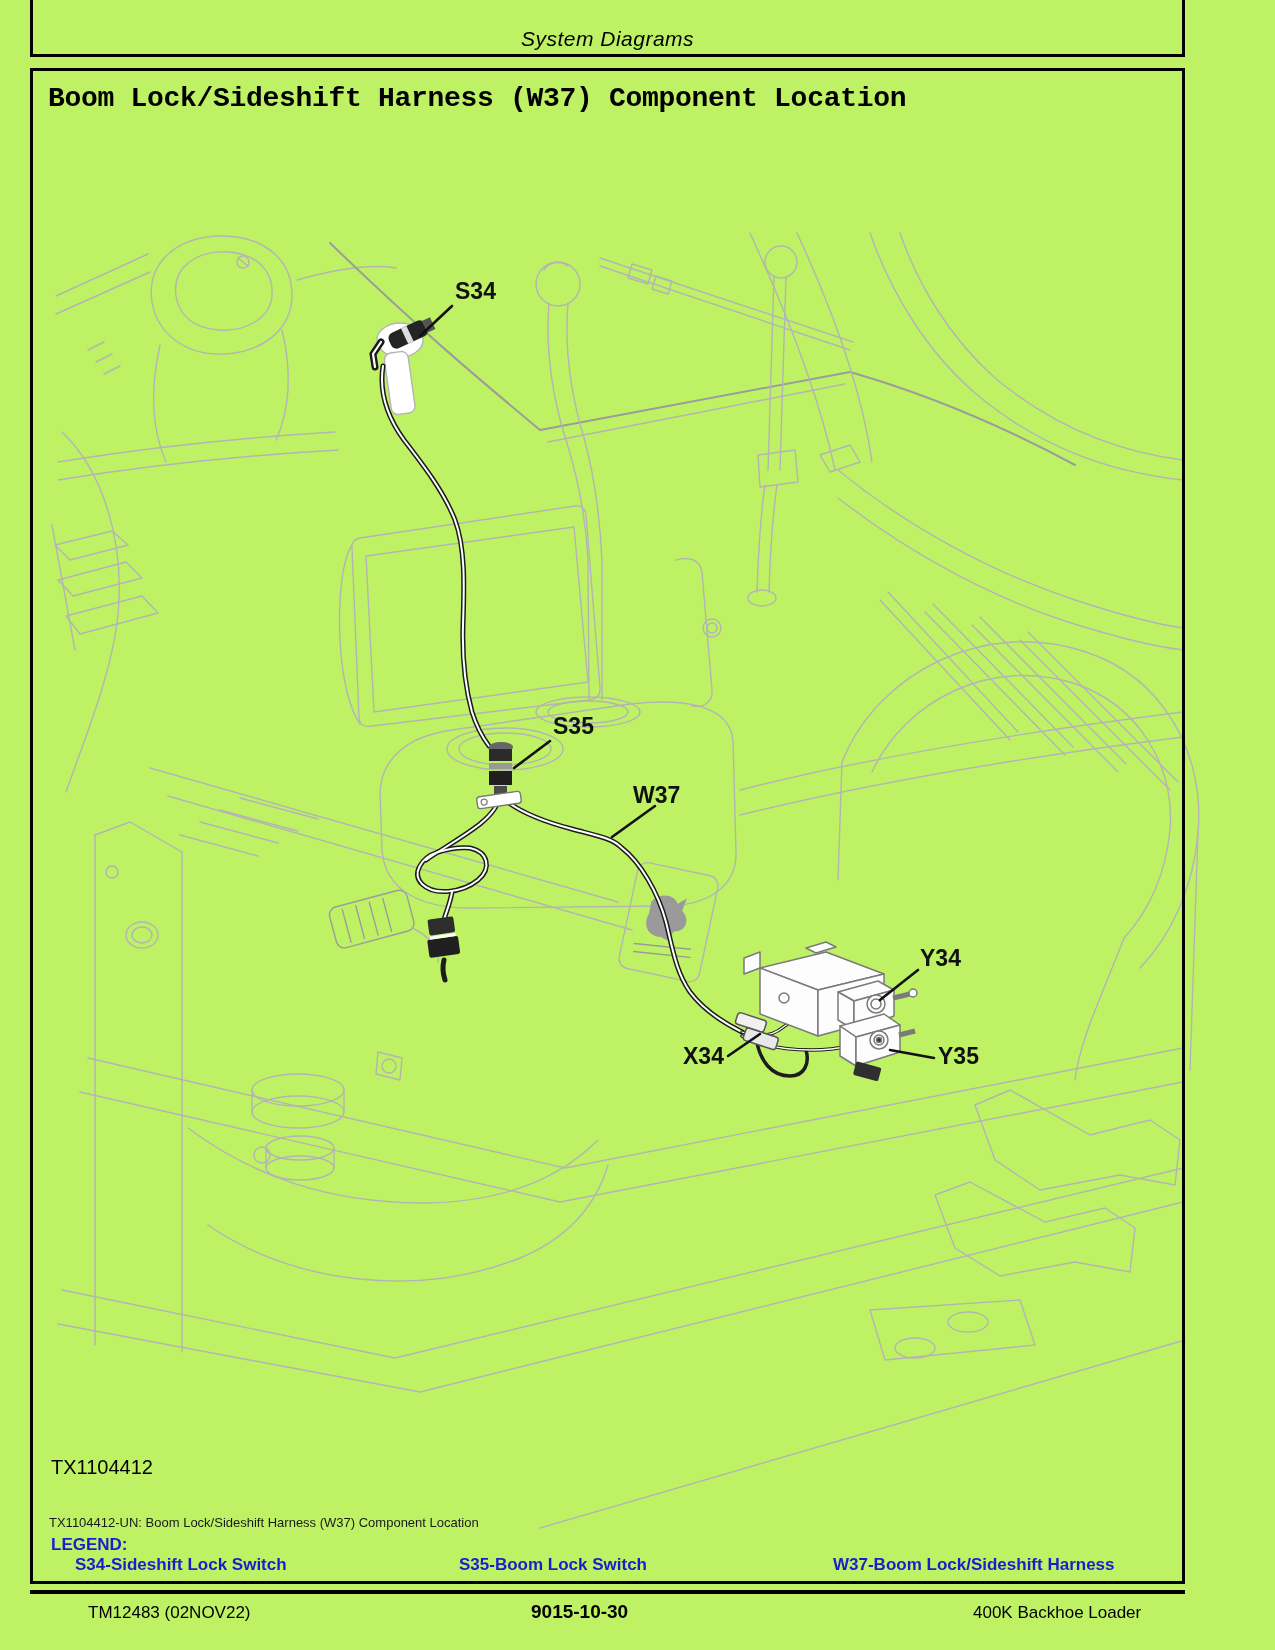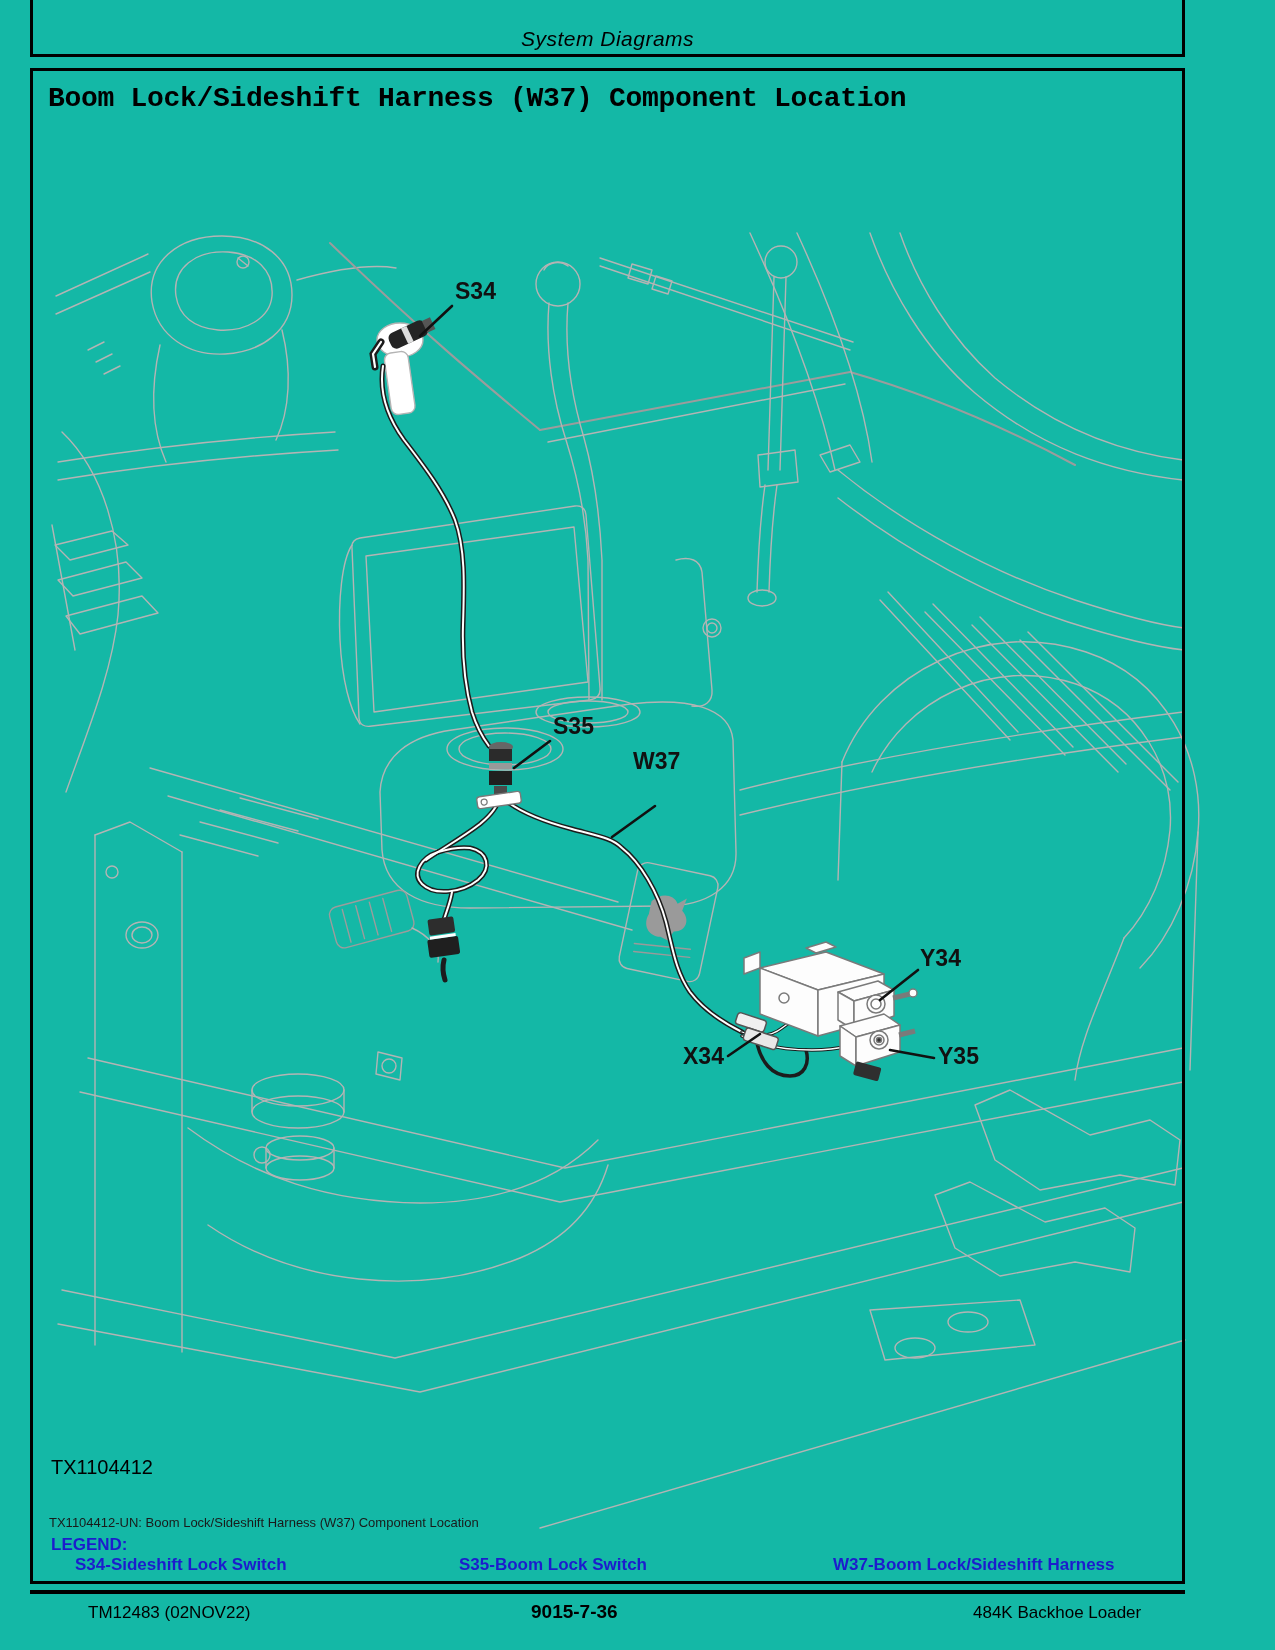--- a/index.html
+++ b/index.html
@@ -1,16 +1,16 @@
 <!DOCTYPE html>
 <html><head>
 <meta charset="utf-8">
 <style>
   html,body{margin:0;padding:0;background:#ffffff;}
-  .page{position:relative;width:1275px;height:1650px;background:#14b8a6;overflow:hidden;
+  .page{position:relative;width:1275px;height:1650px;background:#bef264;overflow:hidden;
         font-family:"Liberation Sans", sans-serif;color:#000;}
   
   .header-box{position:absolute;left:30px;top:0;width:1149px;height:54px;
               border-left:3px solid #000;border-right:3px solid #000;border-bottom:3px solid #000;
               display:flex;align-items:flex-end;justify-content:center;}
   .header-title{font-style:italic;font-size:21px;padding-bottom:3px;letter-spacing:.5px;}
   
   .figure-frame{position:absolute;left:30px;top:68px;width:1149px;height:1510px;border:3px solid #000;}
   .figure-title{position:absolute;left:15px;top:12px;font-size:28px;font-weight:bold;letter-spacing:-.3px;font-family:Liberation Mono, monospace;}
   .figure-id{position:absolute;left:18px;top:1385px;font-size:20px;font-weight:normal;}
@@ -285,33 +285,33 @@
       <path d="M550,741 L514,768"></path>
       <path d="M655,806 L612,837"></path>
       <path d="M918,970 L880,1000"></path>
       <path d="M728,1056 L760,1034"></path>
       <path d="M934,1058 L890,1050"></path>
     </g>
   </svg>
 
   <div class="callout" style="left:455px;top:278px">S34</div>
   <div class="callout" style="left:553px;top:713px">S35</div>
-  <div class="callout" style="left:633px;top:748px">W37</div>
+  <div class="callout" style="left:633px;top:782px">W37</div>
   <div class="callout" style="left:920px;top:945px">Y34</div>
   <div class="callout" style="left:683px;top:1043px">X34</div>
   <div class="callout" style="left:938px;top:1043px">Y35</div>
 
   <div class="figure-frame">
     <div class="figure-title">Boom Lock/Sideshift Harness (W37) Component Location</div>
     <div class="figure-id">TX1104412</div>
     <div class="figure-caption">TX1104412-UN: Boom Lock/Sideshift Harness (W37) Component Location</div>
     <div class="legend-heading" style="color: rgb(28, 28, 205); font-weight: bold;">LEGEND:</div>
     <div class="legend-item" style="left: 18px; color: rgb(28, 28, 205);">S34-Sideshift Lock Switch</div>
     <div class="legend-item" style="left: 402px; color: rgb(28, 28, 205);">S35-Boom Lock Switch</div>
     <div class="legend-item" style="left: 776px; color: rgb(28, 28, 205);">W37-Boom Lock/Sideshift Harness</div>
   </div>
 
   <div class="footer-rule"></div>
   <div class="footer-left">TM12483 (02NOV22)</div>
-  <div class="footer-center">9015-7-36</div>
-  <div class="footer-right">484K Backhoe Loader</div>
+  <div class="footer-center">9015-10-30</div>
+  <div class="footer-right">400K Backhoe Loader</div>
 
 </div>
 
 </body></html>

